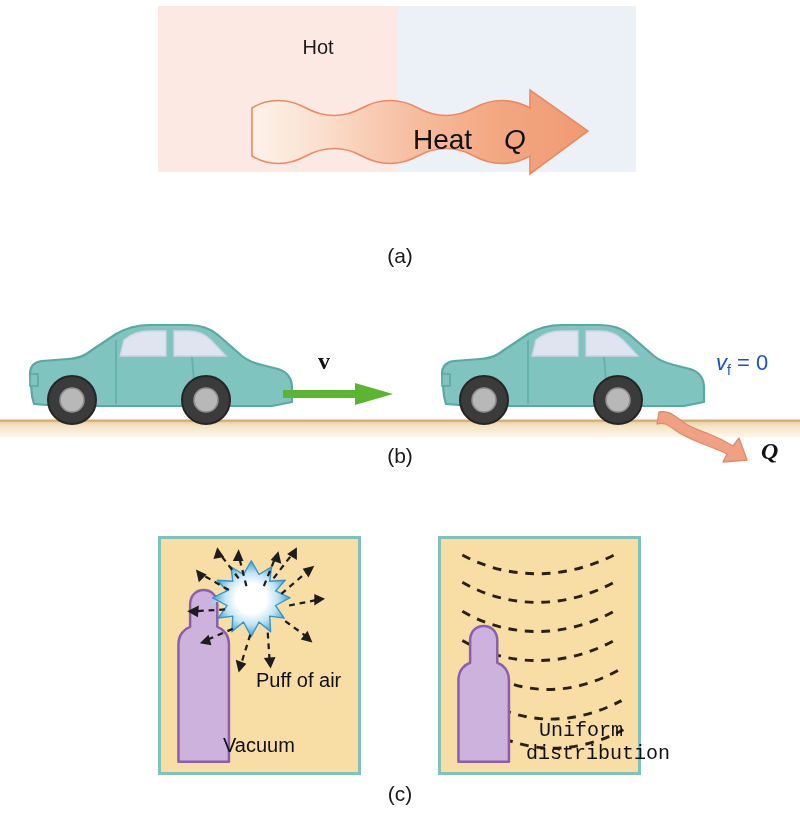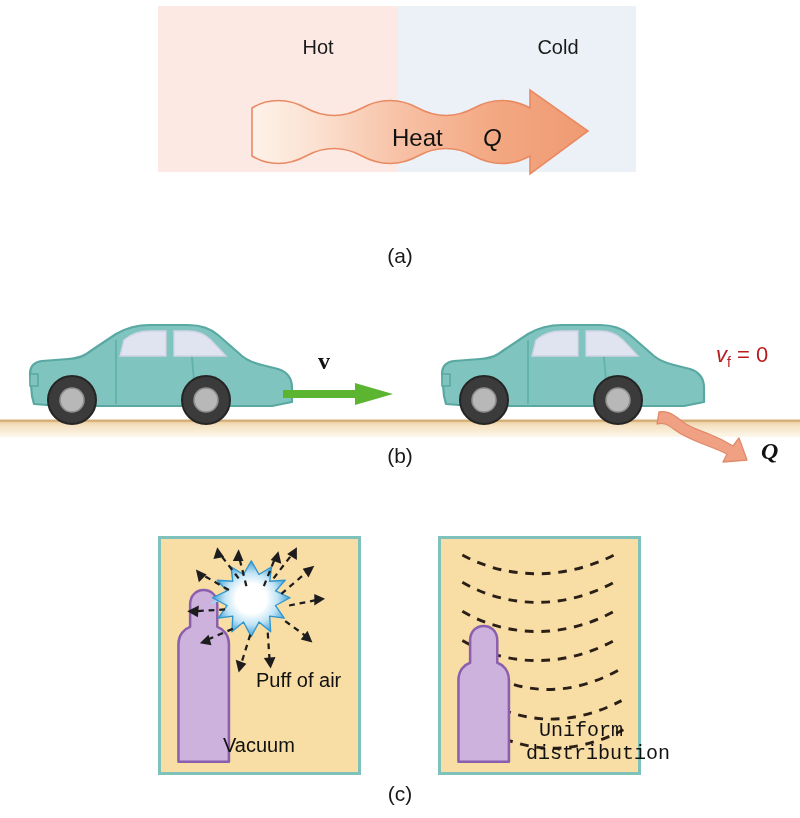--- a/index.html
+++ b/index.html
@@ -67,23 +67,24 @@
   #lbl-cold { left: 340px; }
   #heat-arrow-svg {
     position: absolute;
     left: 90px;
     top: 82px;
     width: 400px;
     height: 96px;
   }
   #panel-a .arrow-text {
     position: absolute;
-    font-size: 24px;
+    font-size: 28px;
     color: #111;
     top: 118px;
+    margin-left: 21px;
   }
   #lbl-heat { left: 234px; }
   #lbl-q-a { left: 325px; font-style: italic; font-size: 21px; }
 
   
   #panel-b {
     position: absolute;
     left: 0px;
     top: 300px;
     width: 800px;
@@ -116,23 +117,23 @@
     left: 318px;
     top: 48px;
     font-size: 24px;
     font-weight: bold;
     color: #111;
     font-family: "Liberation Serif", serif;
   }
   #lbl-vf {
     position: absolute;
     left: 716px;
-    top: 42px;
+    top: 50px;
     font-size: 22px;
-    color: #b91c1c;
+    color: #1d4ed8;
     white-space: nowrap;
     font-family: "Liberation Sans", sans-serif;
   }
   #lbl-vf .it { font-style: italic; }
   #lbl-vf sub { font-size: 14px; font-style: normal; }
   #q-wave-svg {
     position: absolute;
     left: 655px;
     top: 110px;
     width: 110px;
@@ -192,21 +193,20 @@
 </head>
 <body>
 
 <div class="figure-root">
 
   <div id="panel-a">
     <div class="half hot-half"></div>
     <div class="half cold-half"></div>
 
     <div class="region-label" id="lbl-hot">Hot</div>
-    <div class="region-label" id="lbl-cold">Cold</div>
 
     <svg id="heat-arrow-svg" viewBox="0 0 400 96">
       <defs>
         <linearGradient id="heatGrad" x1="0" y1="0" x2="1" y2="0">
           <stop offset="0%" stop-color="#fdf2e9"></stop>
           <stop offset="18%" stop-color="#fbe2d2"></stop>
           <stop offset="45%" stop-color="#f7c0a4"></stop>
           <stop offset="72%" stop-color="#f3a882"></stop>
           <stop offset="100%" stop-color="#ef9a72"></stop>
         </linearGradient>

